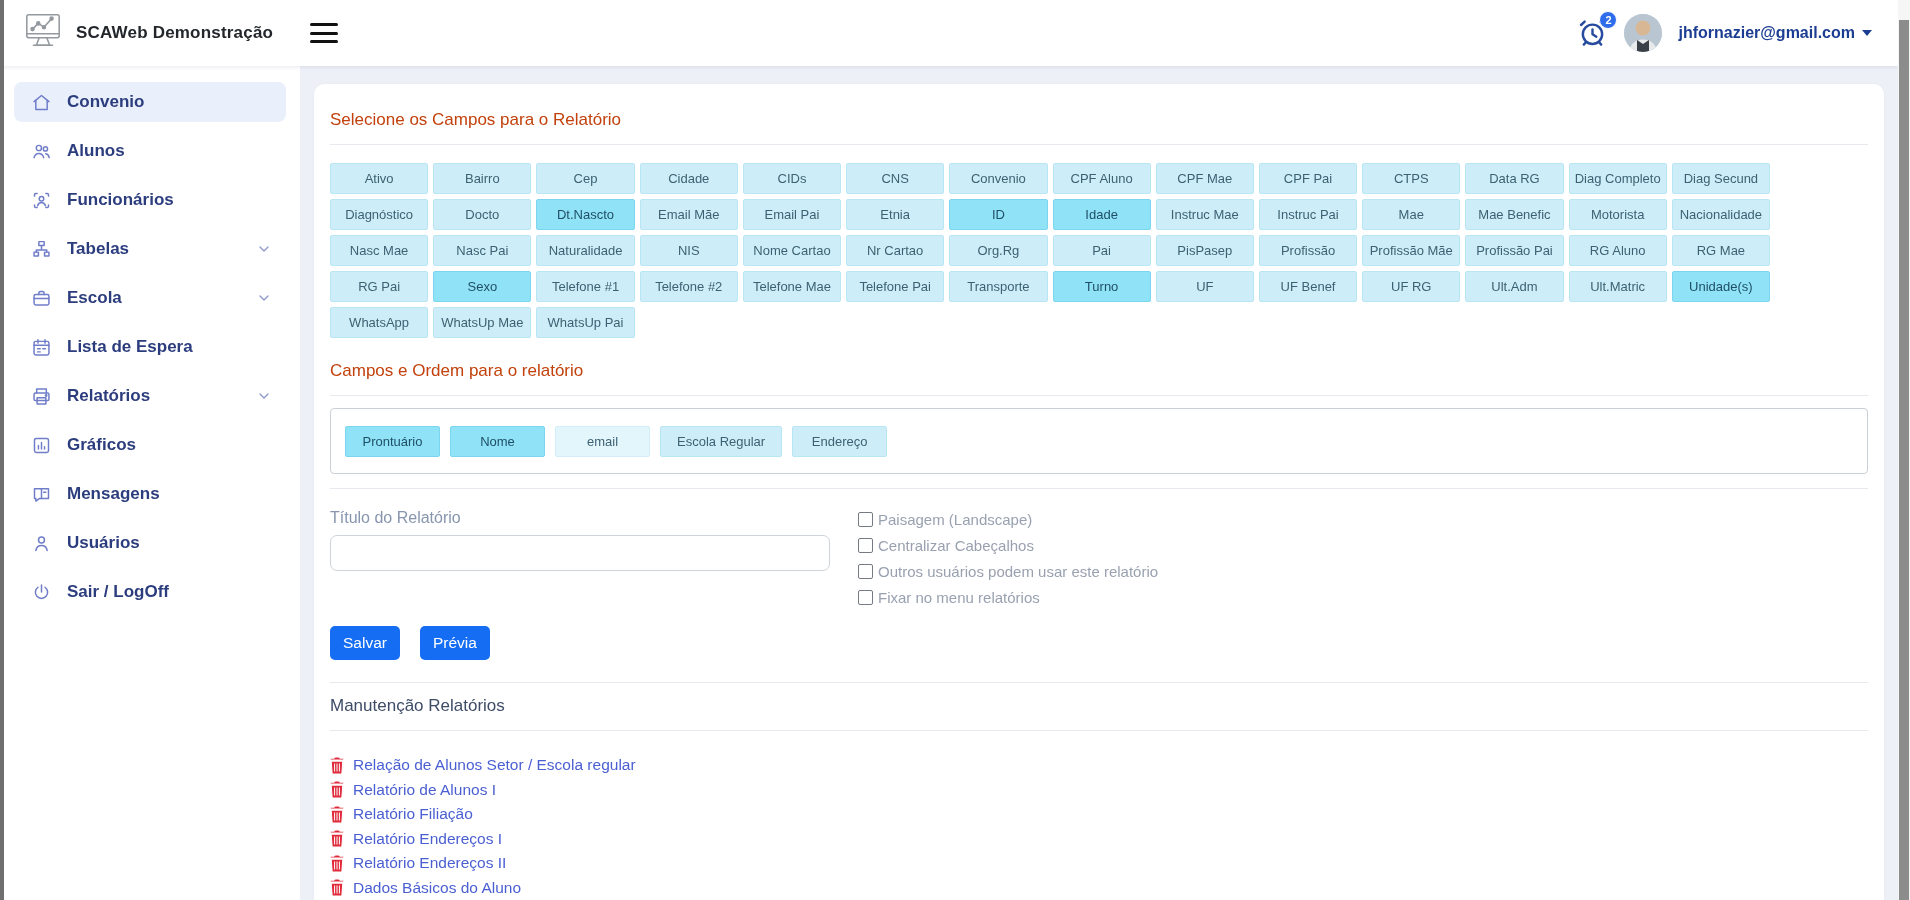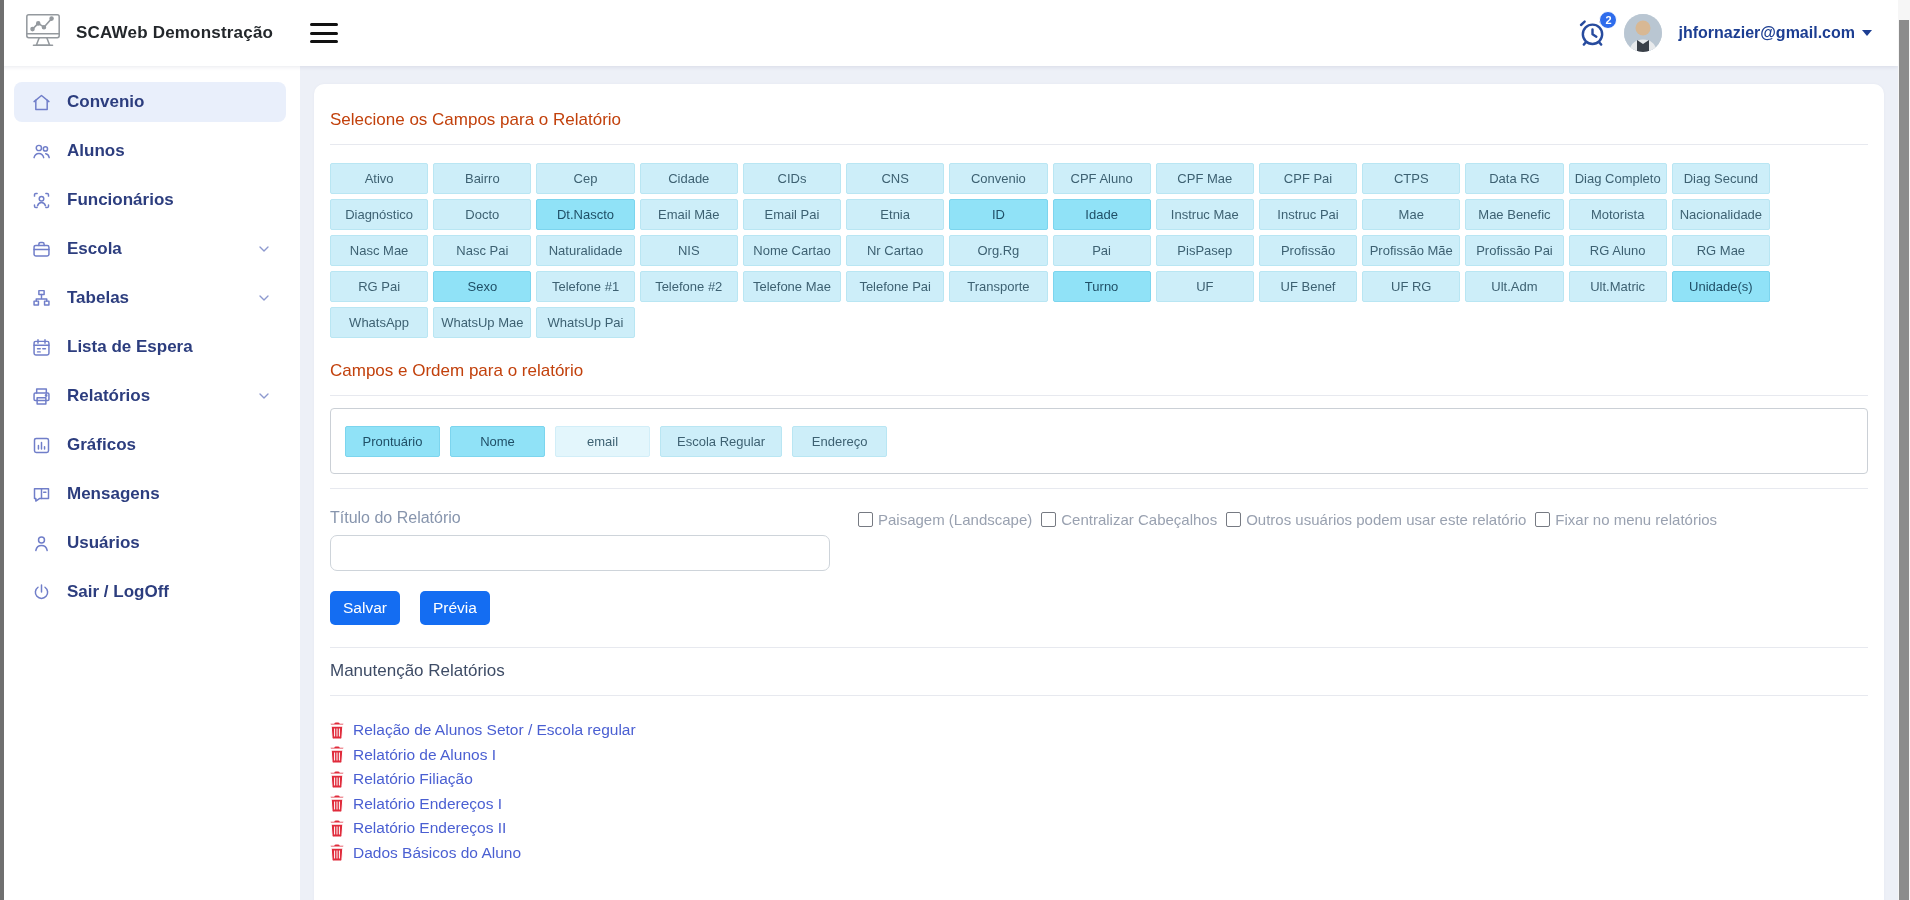--- a/index.html
+++ b/index.html
@@ -78,21 +78,21 @@
 
   
   .form-row { display:flex; align-items:flex-start; margin-top:20px; }
   .form-left { width:500px; }
   .field-label { font-size:16px; color:#8795ad; margin-bottom:8px; }
   .text-input {
     width:500px; height:36px; border:1px solid #ced4da; border-radius:7px; background:#fff;
     font-size:15px; padding:0 12px; color:#333; outline:none;
     font-family:"Liberation Sans","DejaVu Sans",sans-serif;
   }
-  .form-right { margin-left:28px; display:flex; flex-direction:row; gap:9px; padding-top:2px; }
+  .form-right { margin-left:28px; display:flex; flex-direction:column; gap:9px; padding-top:2px; }
   .check-row { display:flex; align-items:center; gap:5px; cursor:pointer; }
   .cb { width:15px; height:15px; border:1px solid #767a82; border-radius:2px; background:#fff; flex:0 0 auto; }
   .check-label { font-size:15px; color:#99a1b0; }
 
   .btn-row { margin-top:20px; display:flex; gap:20px; }
   .btn {
     height:34px; padding:0 13px; background:var(--accent,#146df2); color:#fff; border:none;
     border-radius:5px; font-size:15.5px; cursor:pointer;
     font-family:"Liberation Sans","DejaVu Sans",sans-serif;
   }
@@ -197,42 +197,42 @@
             <path d="M17 20h1.5a1.5 1.5 0 001.5-1.5V17"></path>
             <circle cx="12" cy="10" r="2.6"></circle>
             <path d="M7.5 18c.8-2.4 2.4-3.6 4.5-3.6s3.7 1.2 4.5 3.6"></path>
           </svg>
         </span>
         <span class="s-label">Funcionários</span>
       </div>
       <div class="side-item">
         <span class="s-icon">
           <svg viewBox="0 0 24 24">
-            <rect x="3.5" y="7.5" width="17" height="12" rx="2"></rect>
-            <path d="M9 7.5V6a2 2 0 012-2h2a2 2 0 012 2v1.5"></path>
-            <path d="M3.5 12h17"></path>
-          </svg>
-        </span>
-        <span class="s-label">Escola</span>
-        <span class="s-chevron">
-          <svg viewBox="0 0 24 24">
-            <polyline points="6,9 12,15 18,9"></polyline>
-          </svg>
-        </span>
-      </div>
-      <div class="side-item">
-        <span class="s-icon">
-          <svg viewBox="0 0 24 24">
             <rect x="9" y="3" width="6" height="4.5"></rect>
             <path d="M12 7.5V11M6 15v-2.5h12V15"></path>
             <rect x="3.5" y="15" width="5" height="4.5"></rect>
             <rect x="15.5" y="15" width="5" height="4.5"></rect>
           </svg>
         </span>
         <span class="s-label">Tabelas</span>
+        <span class="s-chevron">
+          <svg viewBox="0 0 24 24">
+            <polyline points="6,9 12,15 18,9"></polyline>
+          </svg>
+        </span>
+      </div>
+      <div class="side-item">
+        <span class="s-icon">
+          <svg viewBox="0 0 24 24">
+            <rect x="3.5" y="7.5" width="17" height="12" rx="2"></rect>
+            <path d="M9 7.5V6a2 2 0 012-2h2a2 2 0 012 2v1.5"></path>
+            <path d="M3.5 12h17"></path>
+          </svg>
+        </span>
+        <span class="s-label">Escola</span>
         <span class="s-chevron">
           <svg viewBox="0 0 24 24">
             <polyline points="6,9 12,15 18,9"></polyline>
           </svg>
         </span>
       </div>
       <div class="side-item">
         <span class="s-icon">
           <svg viewBox="0 0 24 24">
             <rect x="3.5" y="5" width="17" height="15.5" rx="2"></rect>

